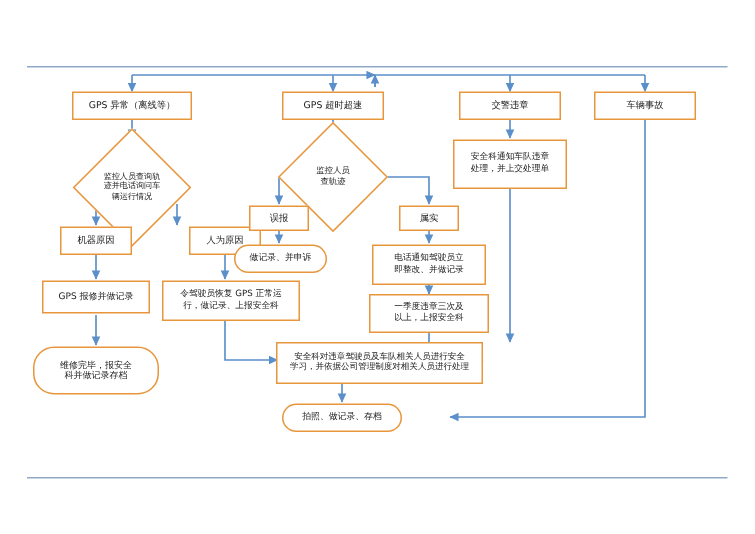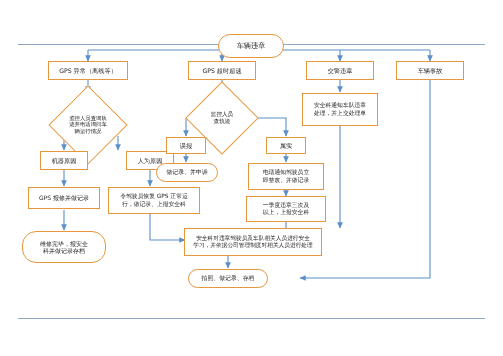--- a/index.html
+++ b/index.html
@@ -96,23 +96,20 @@
       <path d="M340,80 L340,92"></path>
 
       <path d="M340,126 L340,228"></path>
 
       <path d="M430,80 L430,278 L300,278"></path>
 
       <path d="M228,256 L228,268"></path>
     </g>
   </svg>
 
-  <div class="node round" style="left:218px;top:34px;width:66px;height:24px;">
-    <span class="txt" style="font-size:7.2px;">车辆违章</span>
-  </div>
 
   <div class="node rect" style="left:48px;top:61px;width:80px;height:19px;">
     <span class="txt" style="font-size:6.2px;">GPS 异常（离线等）</span>
   </div>
 
   <div class="node rect" style="left:188px;top:61px;width:68px;height:19px;">
     <span class="txt" style="font-size:6.2px;">GPS 超时超速</span>
   </div>
 
   <div class="node rect" style="left:306px;top:61px;width:68px;height:19px;">

